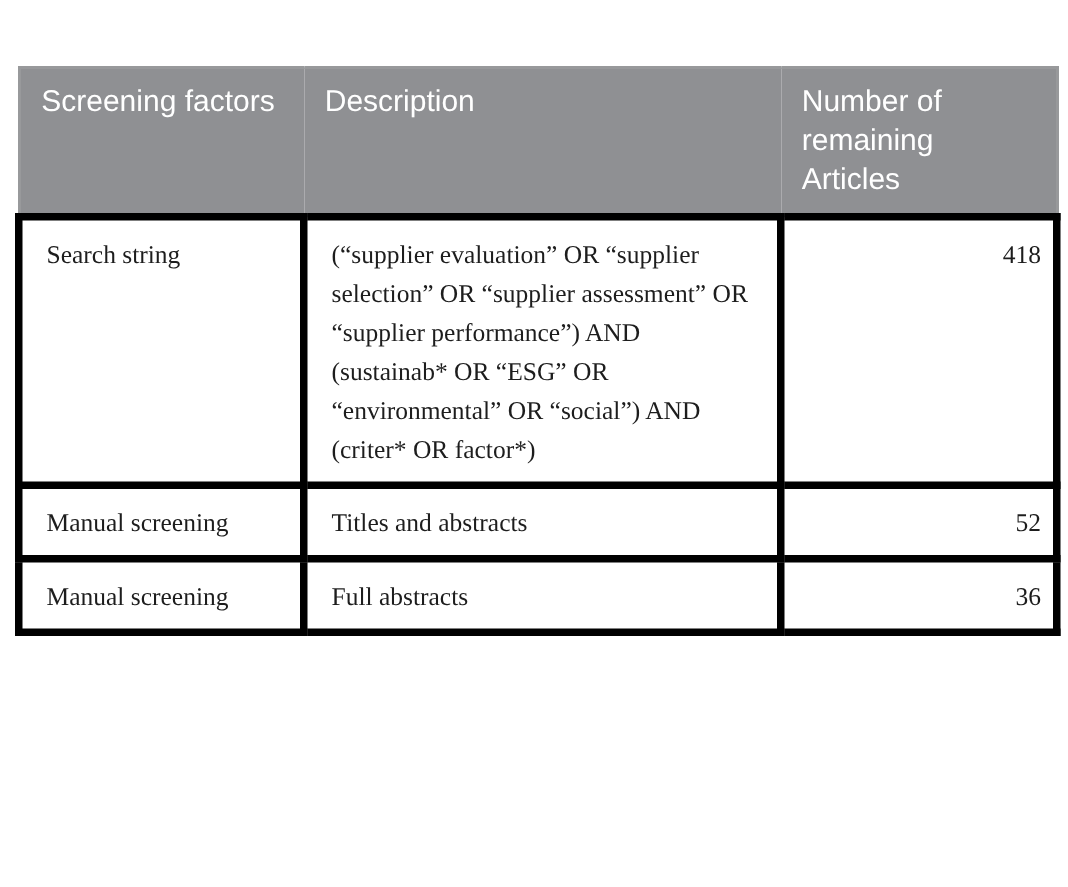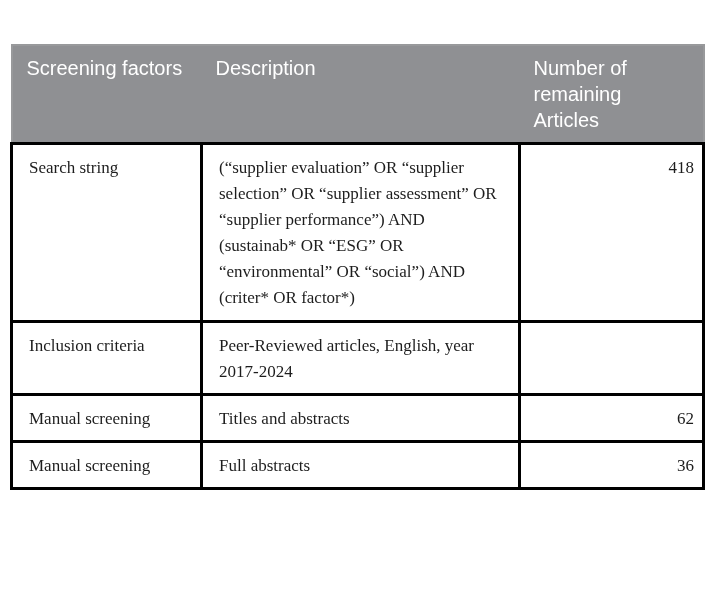--- a/index.html
+++ b/index.html
@@ -35,21 +35,21 @@
     font-size: 20px;
     line-height: 26px;
     text-align: left;
     vertical-align: top;
     padding: 9px 14px 9px 14px;
     border: none;
   }
   thead tr { height: 95px; }
 
   tbody td {
-    border: 3px solid #000000;
+    border: 5px solid #000000;
     font-size: 17px;
     line-height: 26px;
     color: #1d1d1d;
     vertical-align: top;
     padding: 10px 14px 8px 16px;
     background: #ffffff;
   }
   tbody td.count {
     text-align: right;
     padding-left: 8px;
@@ -78,29 +78,24 @@
         <th>Description</th>
         <th>Number of remaining Articles</th>
       </tr>
     </thead>
     <tbody>
       <tr class="r1">
         <td>Search string</td>
         <td>(“supplier evaluation” OR “supplier selection” OR “supplier assessment” OR “supplier performance”) AND (sustainab* OR “ESG” OR “environmental” OR “social”) AND (criter* OR factor*)</td>
         <td class="count">418</td>
       </tr>
-      <tr class="r2">
-        <td>Inclusion criteria</td>
-        <td>Peer-Reviewed articles, English, year 2017-2024</td>
-        <td class="count"></td>
-      </tr>
       <tr class="r5">
         <td>Manual screening</td>
         <td>Titles and abstracts</td>
-        <td class="count">62</td>
+        <td class="count">52</td>
       </tr>
       <tr class="r6">
         <td>Manual screening</td>
         <td>Full abstracts</td>
         <td class="count">36</td>
       </tr>
     </tbody>
   </table>
 </div>
 

